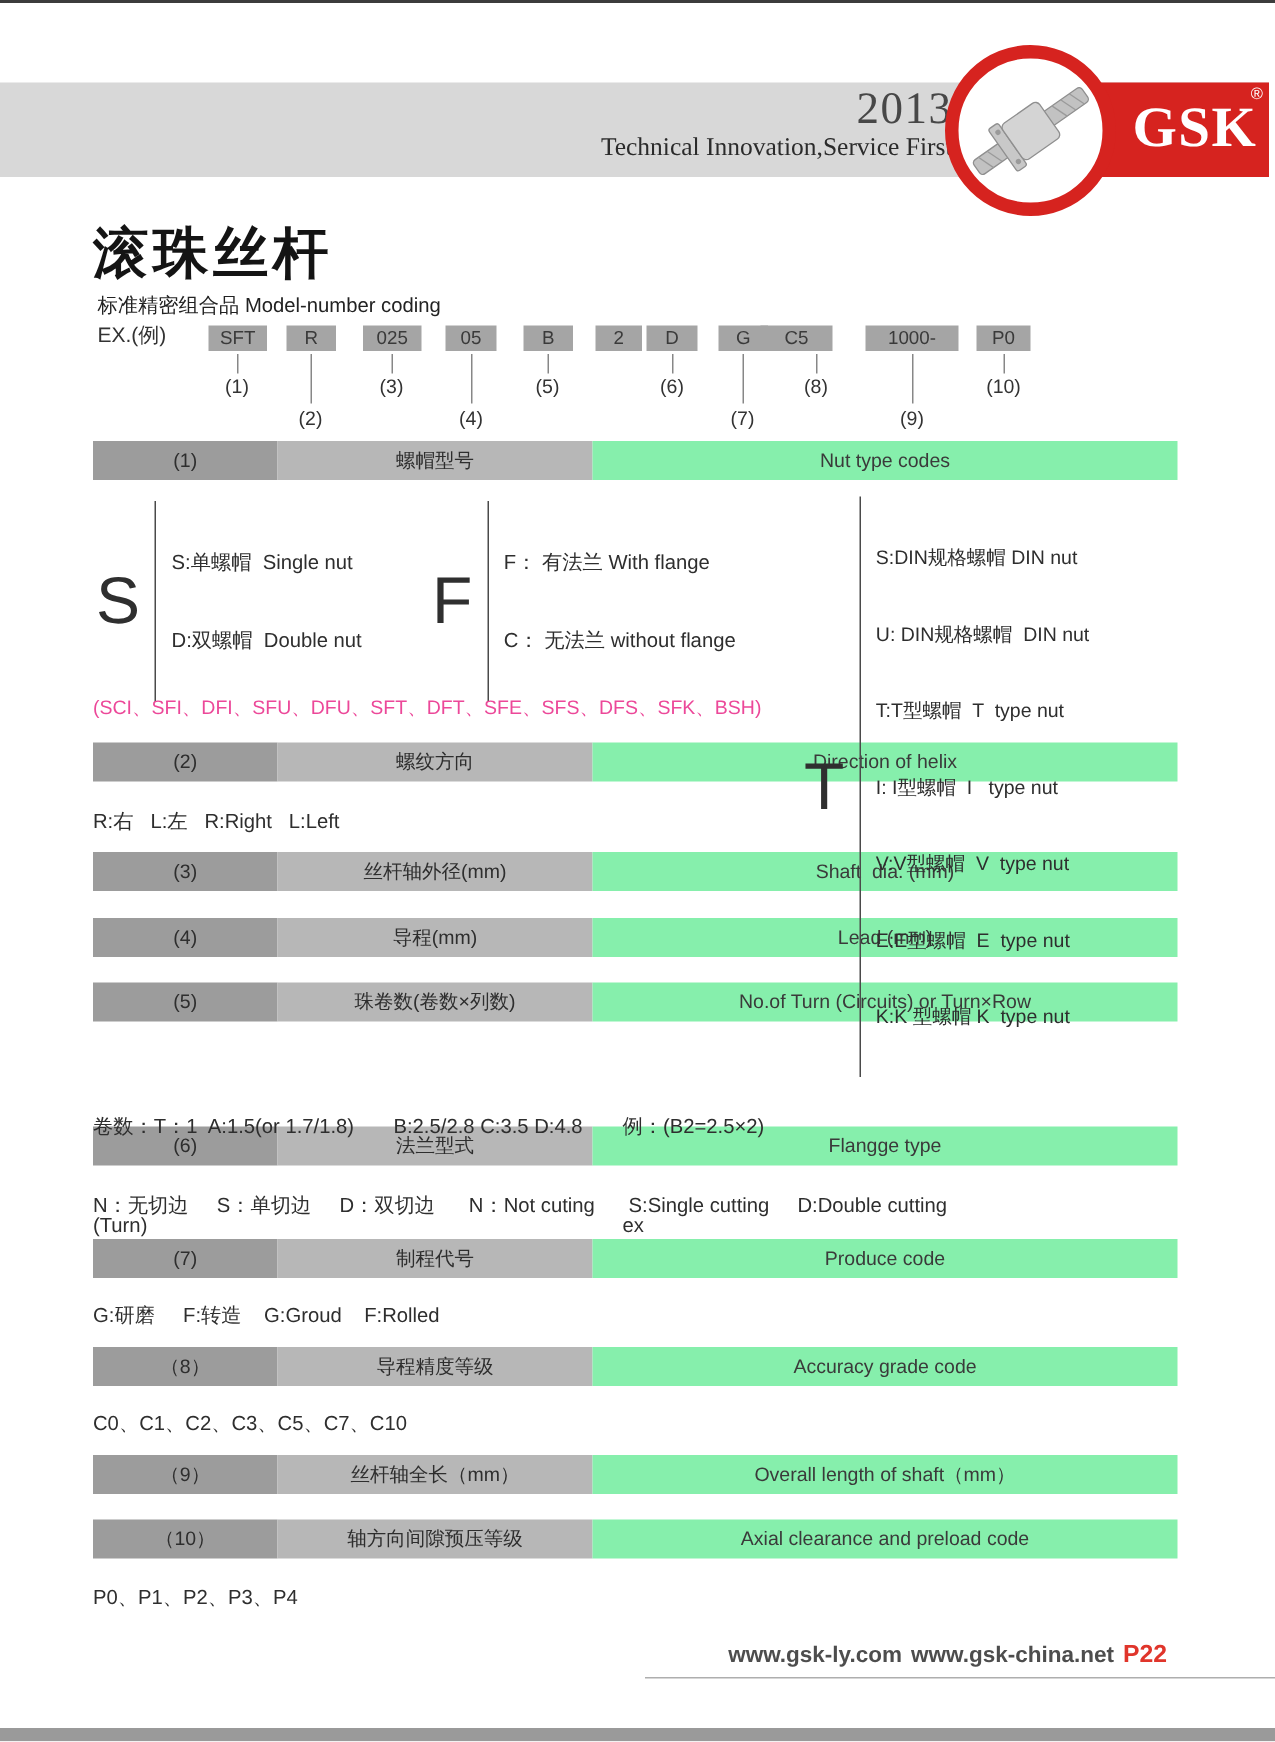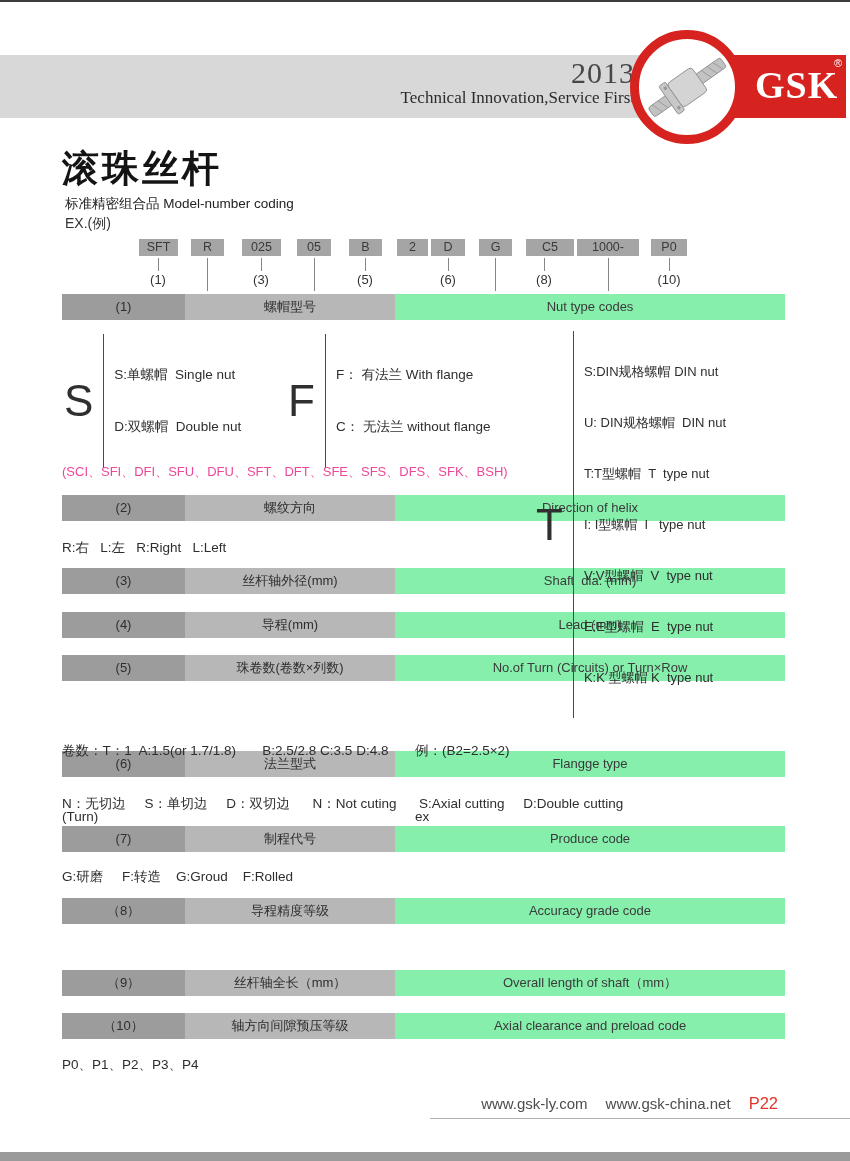--- a/index.html
+++ b/index.html
@@ -21,26 +21,26 @@
   .logo-reg{position:absolute;right:4px;top:2px;font-size:11px;color:#fff;}
   .logo-circle{position:absolute;left:630px;top:30px;width:114px;height:114px;border-radius:50%;
                background:#fff;border:9px solid #d6231f;box-sizing:border-box;z-index:2;}
   .logo-circle svg{position:absolute;left:4px;top:4px;}
   
   .title{position:absolute;left:62px;top:144px;margin:0;font-size:37px;font-weight:700;
          color:#141414;letter-spacing:3px;}
   .subtitle{position:absolute;left:65px;top:195px;font-size:13.5px;color:#222;}
   .ex-label{position:absolute;left:65px;top:215px;font-size:14px;color:#333;text-align:center;}
   
-  .codes{position:absolute;left:0;top:217px;width:850px;height:80px;margin-top:22px;}
+  .codes{position:absolute;left:0;top:217px;width:850px;height:80px;}
   .cbox{position:absolute;top:0;height:17px;line-height:17px;background:#a5a5a5;
         color:#3a3a3a;font-size:12.5px;text-align:center;}
   .cb0{left:139px;width:39px}.cb1{left:191px;width:33px}.cb2{left:242px;width:39px}
   .cb3{left:297px;width:34px}.cb4{left:349px;width:33px}.cb5{left:397px;width:31px}
-  .cb6{left:431px;width:34px}.cb7{left:479px;width:33px}.cb8{left:526px;width:48px}
+  .cb6{left:431px;width:34px}.cb7{left:479px;width:33px}.cb8{left:507px;width:48px}
   .cb9{left:577px;width:62px}.cb10{left:651px;width:36px}
   .conn{position:absolute;top:19px;width:1px;background:#878787;}
   .conn.short{height:13px}.conn.long{height:33px}
   .n0{left:158px}.n1{left:207px}.n2{left:261px}.n3{left:314px}.n4{left:365px}
   .n5{left:448px}.n6{left:495px}.n7{left:544px}.n8{left:608px}.n9{left:669px}
   .ref{position:absolute;width:40px;text-align:center;font-size:13px;color:#333;}
   .ref.up{top:33px}.ref.down{top:54px}
   .r0{left:138px}.r1{left:187px}.r2{left:241px}.r3{left:294px}.r4{left:345px}
   .r5{left:428px}.r6{left:475px}.r7{left:524px}.r8{left:588px}.r9{left:649px}
   
@@ -62,21 +62,21 @@
   .note{position:absolute;font-size:13.5px;color:#2e2e2e;white-space:pre;line-height:22px;}
   .note-helix{left:62px;top:537px}
   .note-turns{left:62px;top:696px}
   .note-turns-ex{left:415px;top:696px}
   .note-flange{left:62px;top:793px}
   .note-produce{left:62px;top:866px}
   .note-accuracy{left:62px;top:938px}
   .note-preload{left:62px;top:1054px}
   
   .footer{position:absolute;left:400px;top:1094px;width:378px;display:flex;
-          justify-content:flex-end;align-items:baseline;gap:18px;font-size:15px;color:#4d4d4d;}
+          justify-content:flex-end;align-items:baseline;gap:6px;font-size:15px;color:#4d4d4d;font-weight:bold;}
   .footer .pageno{color:#e0352b;font-size:16.5px;}
   .footer-rule{position:absolute;left:430px;top:1118px;width:420px;height:1px;background:#aeaeae;}
 </style>
 </head>
 <body>
 
 <div class="page">
   <div class="top-border"></div>
   <div class="right-border"></div>
   <div class="bottom-band"></div>
@@ -228,22 +228,23 @@
 
   <div class="note note-helix">R:右   L:左   R:Right   L:Left</div>
   <div class="note note-turns">
     <div>卷数：T：1  A:1.5(or 1.7/1.8)       B:2.5/2.8 C:3.5 D:4.8</div>
     <div>(Turn)</div>
   </div>
   <div class="note note-turns-ex">
     <div>例：(B2=2.5×2)</div>
     <div>ex</div>
   </div>
-  <div class="note note-flange">N：无切边     S：单切边     D：双切边      N：Not cuting      S:Axial cutting     D:Double cutting</div>
+  <div class="note note-flange">N：无切边     S：单切边     D：双切边      N：Not cuting      S:Single cutting     D:Double cutting</div>
   <div class="note note-produce">G:研磨     F:转造    G:Groud    F:Rolled</div>
+  <div class="note note-accuracy">C0、C1、C2、C3、C5、C7、C10</div>
   <div class="note note-preload">P0、P1、P2、P3、P4</div>
 
   <div class="footer">
     <span>www.gsk-ly.com</span>
     <span>www.gsk-china.net</span>
     <span class="pageno">P22</span>
   </div>
   <div class="footer-rule"></div>
 </div>
 

